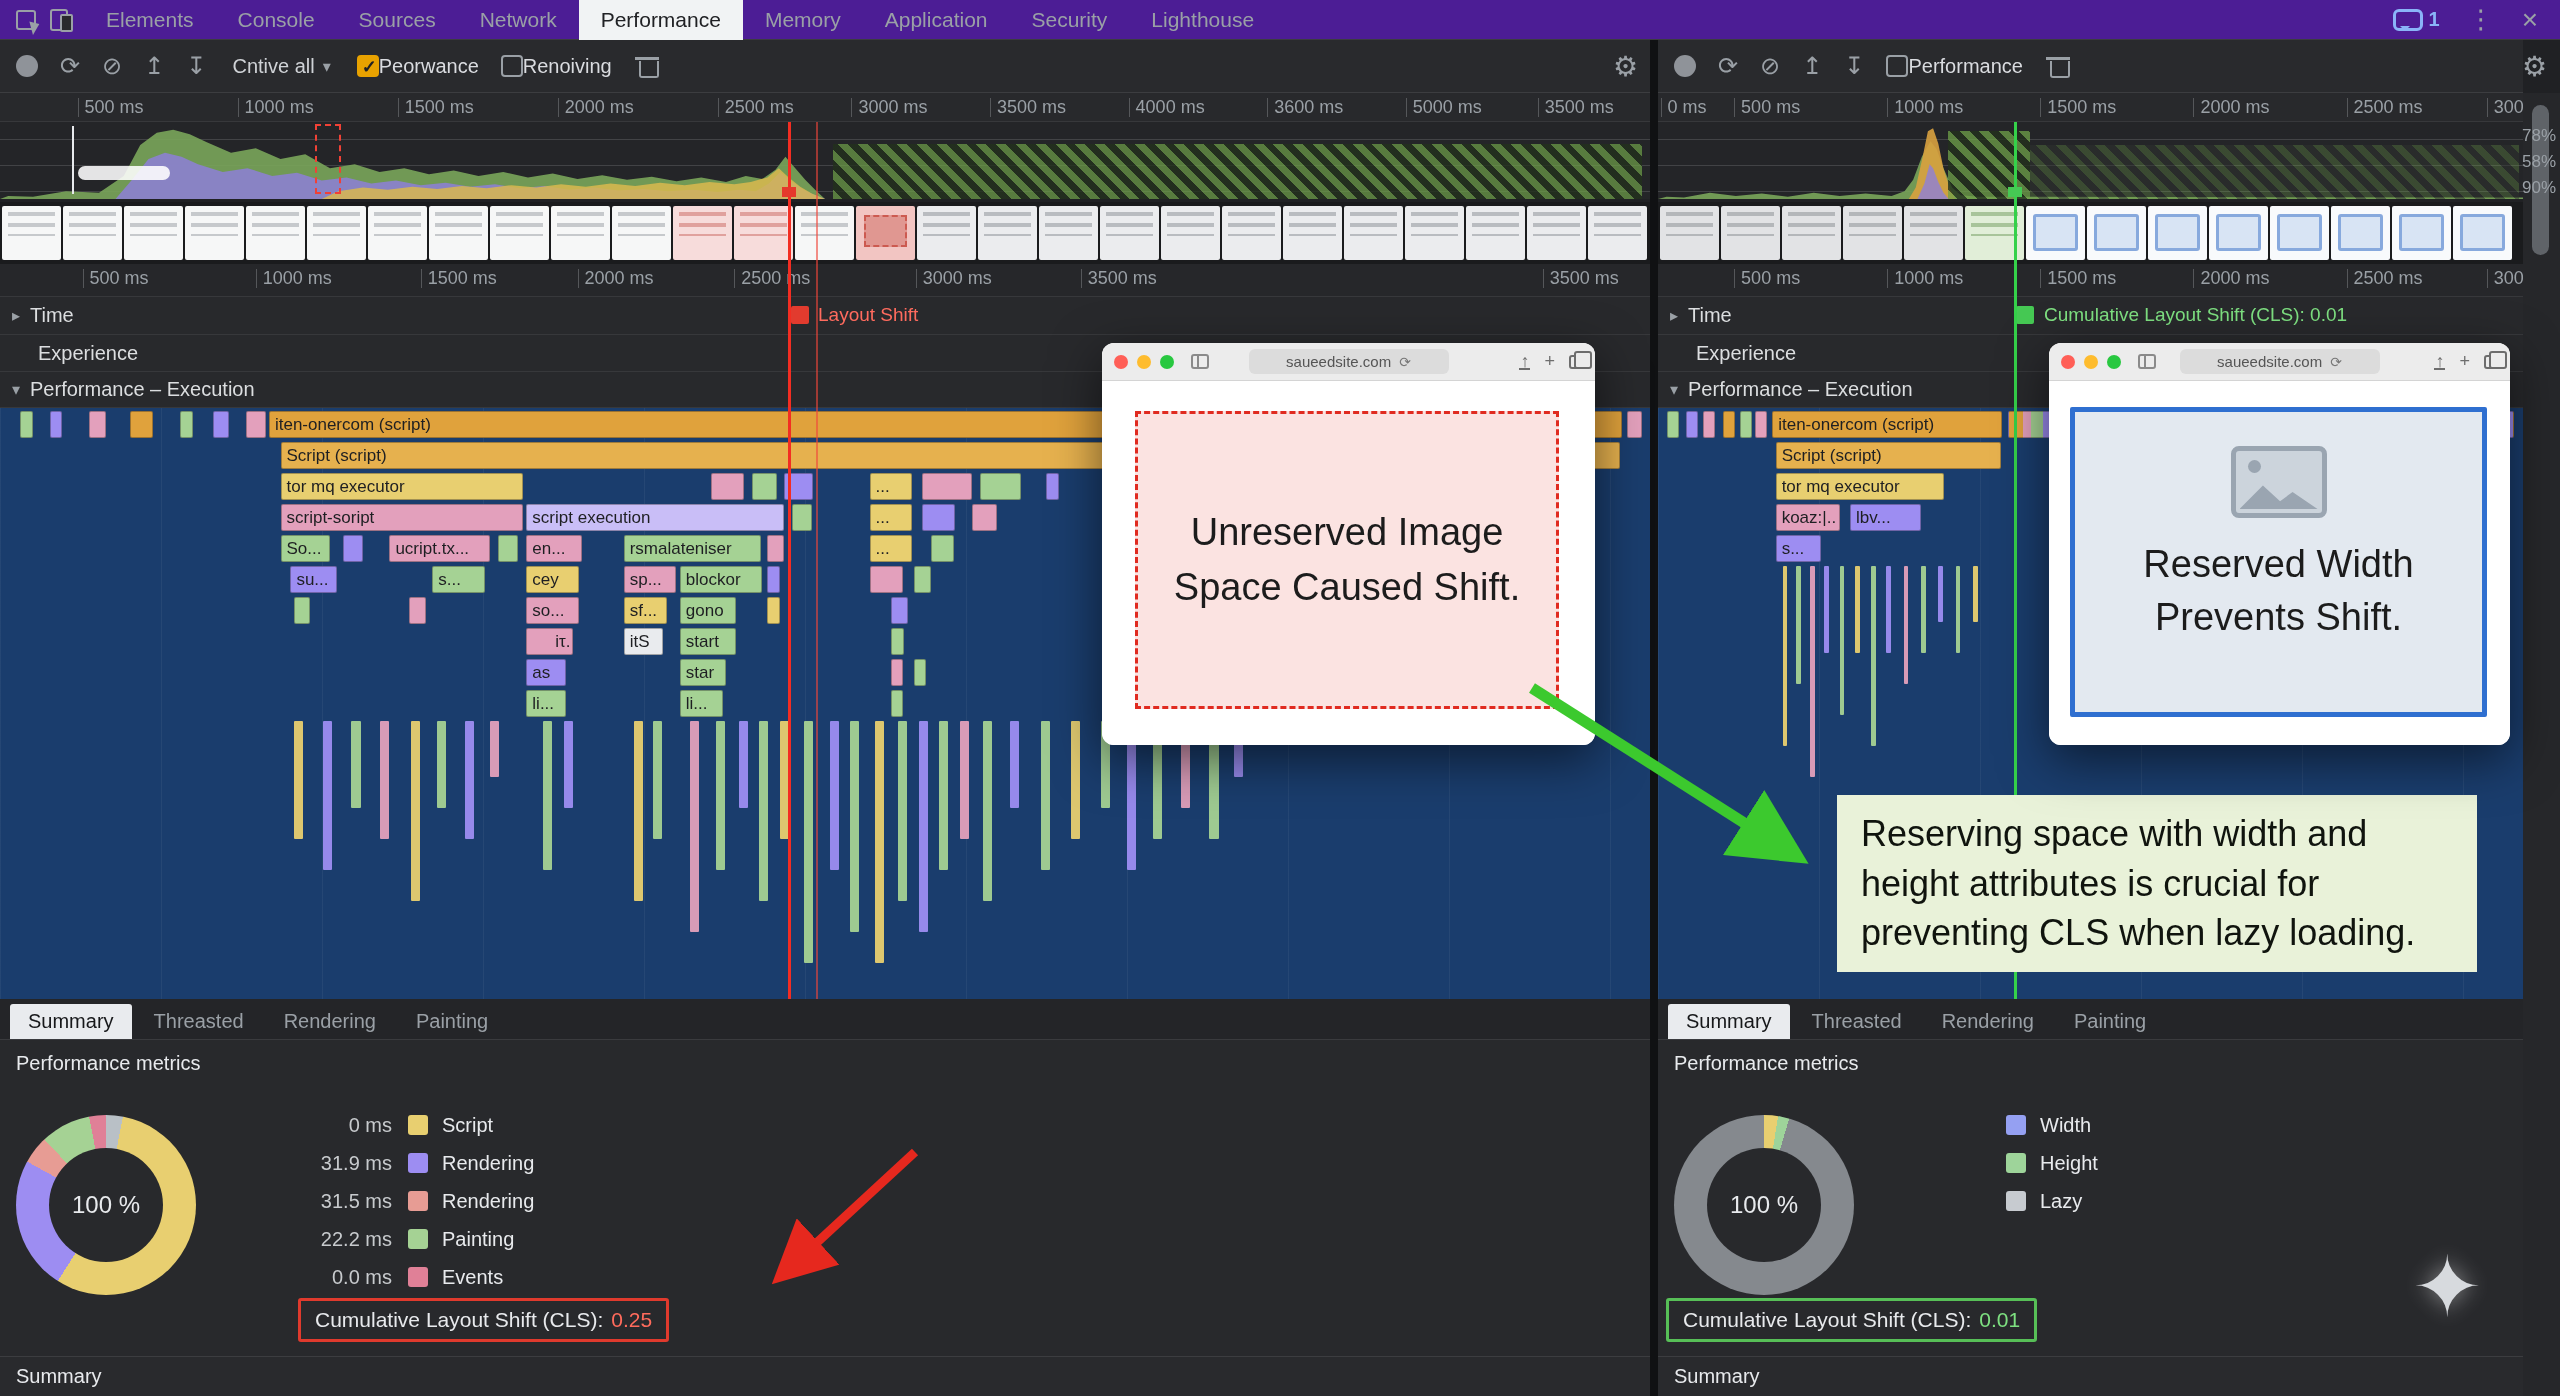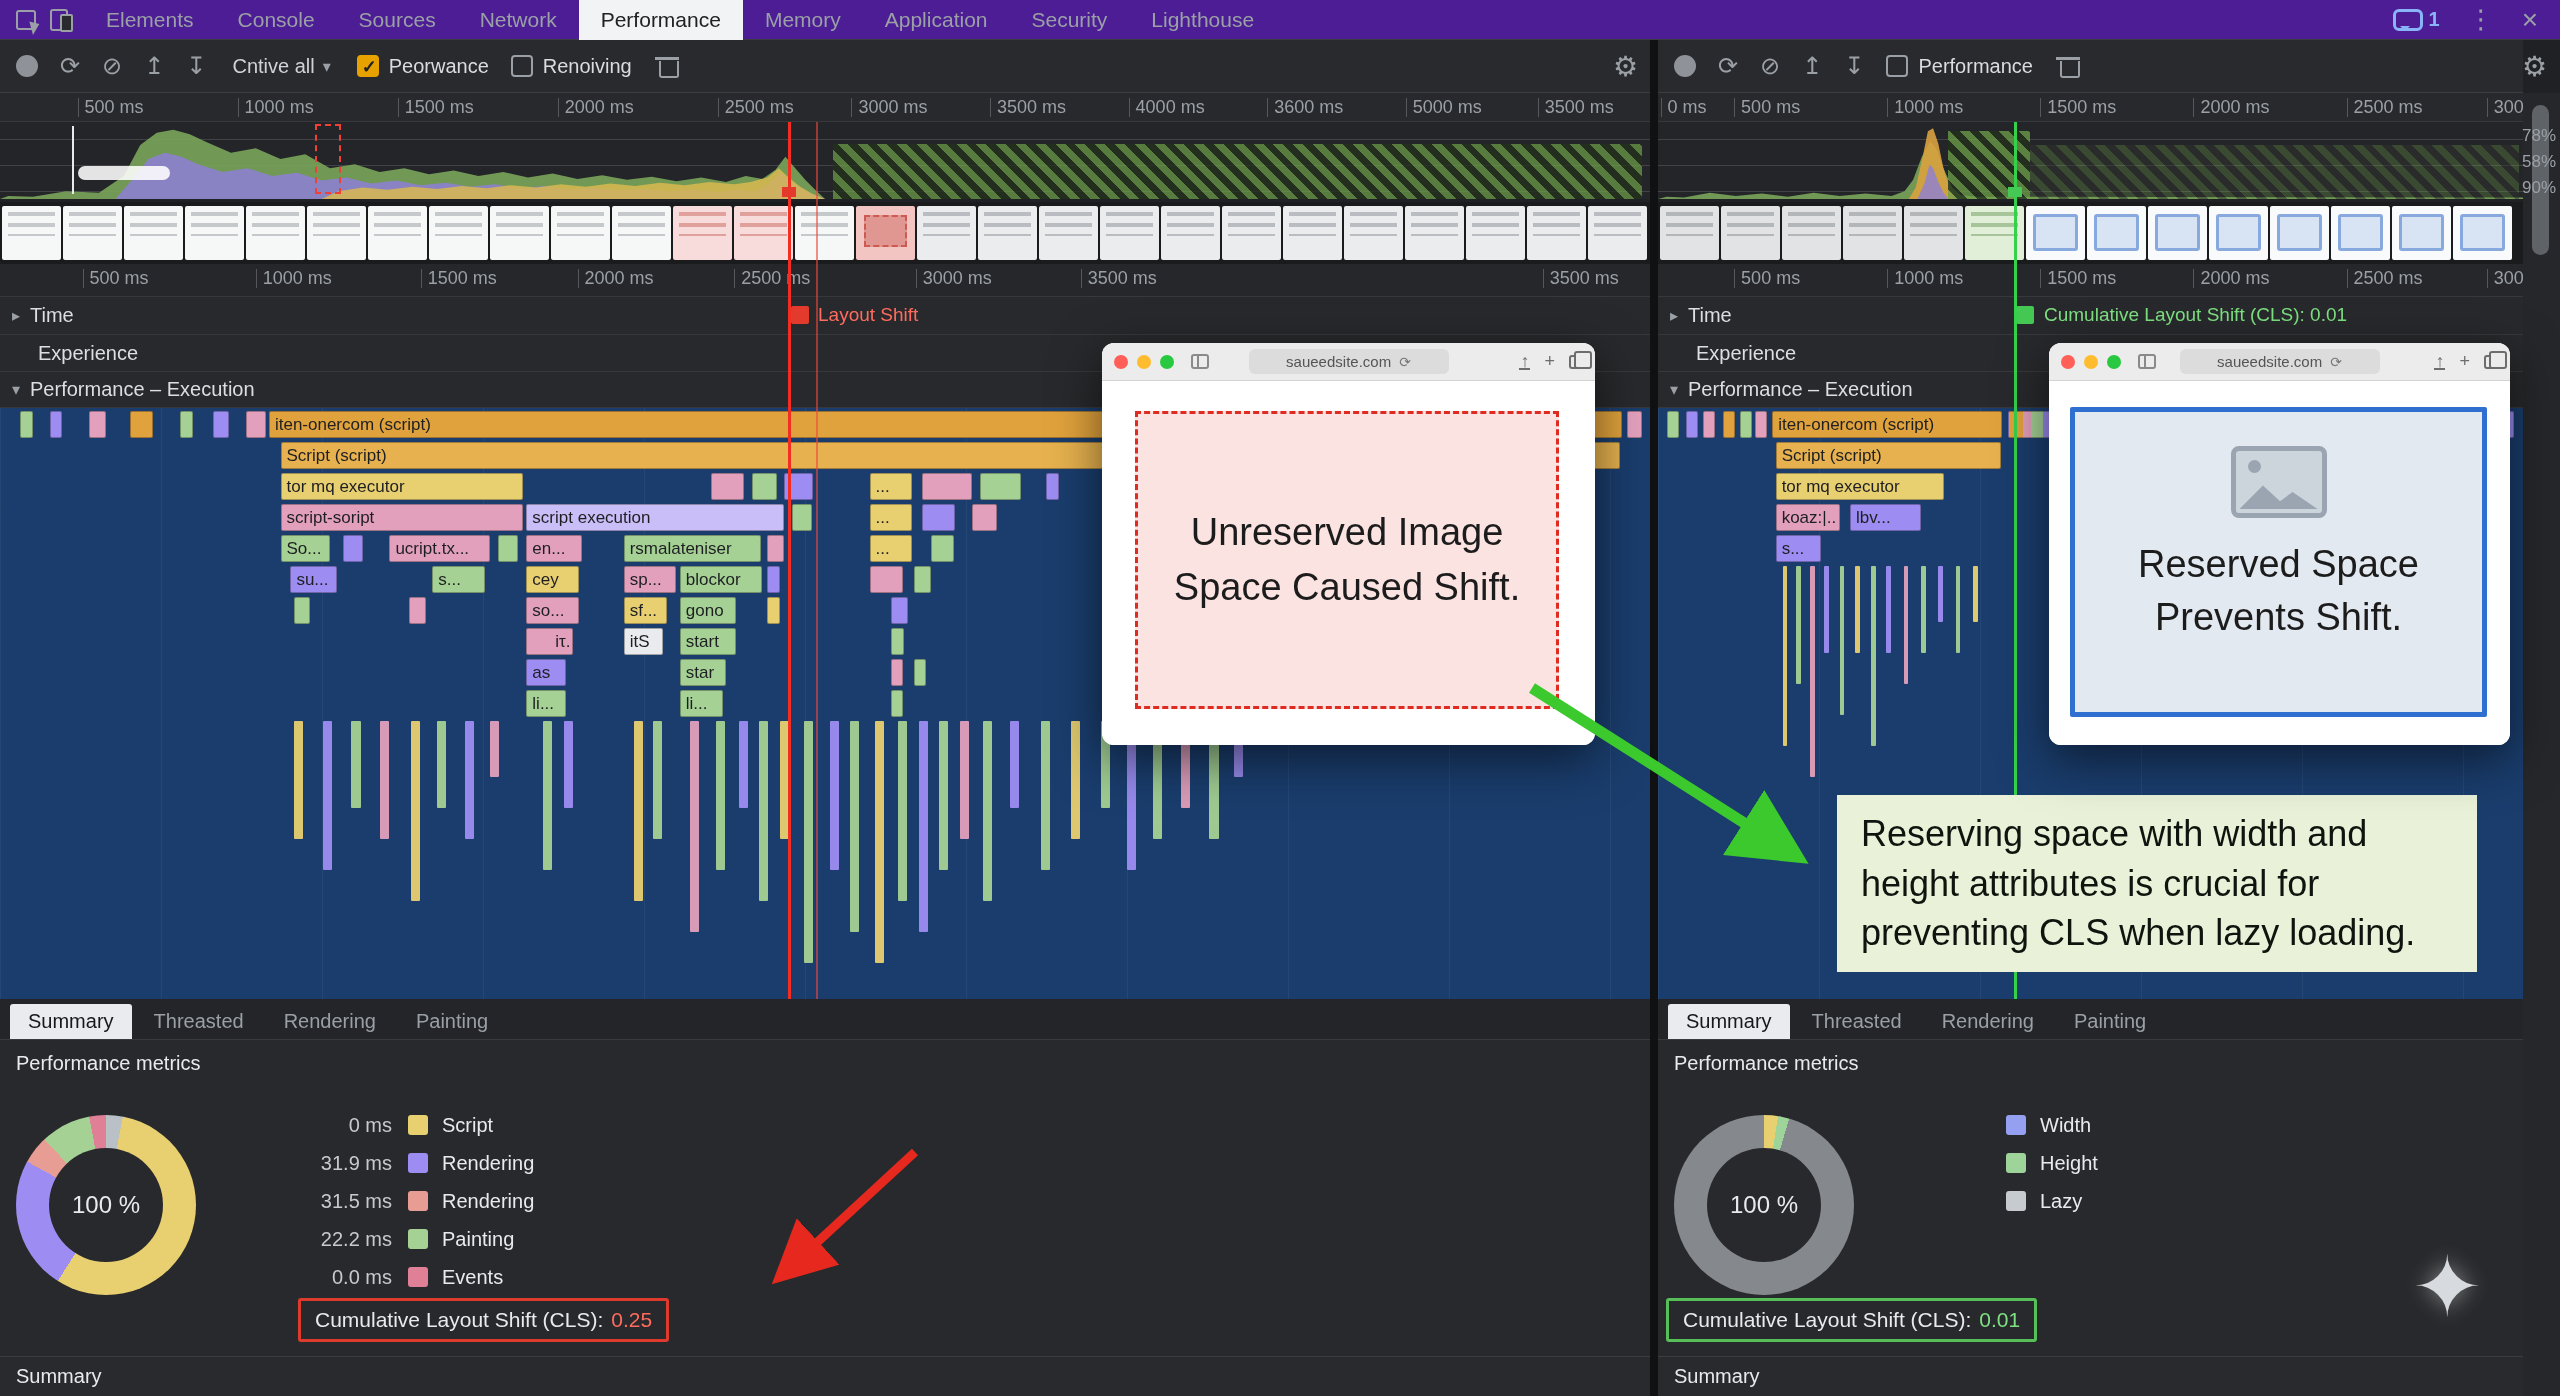--- a/index.html
+++ b/index.html
@@ -33,21 +33,21 @@
   .vscroll{position:absolute;left:2523px;top:93px;width:37px;height:1303px;background:#26272a;z-index:15}
   .vthumb{position:absolute;left:9px;top:12px;width:17px;height:150px;background:#5f6368;border-radius:9px}
 
   
   .toolbar{position:absolute;left:0;right:0;top:0;height:53px;background:#292a2d;border-bottom:1px solid #3c3d40;
            display:flex;align-items:center;gap:22px;padding-left:16px;font-size:20px}
   .tbico{color:#9aa0a6;font-size:24px;line-height:1}
   .record{width:22px;height:22px;border-radius:50%;background:#8f9399}
   .selectctl{display:flex;align-items:center;gap:8px;color:#cfd2d6;padding:0 4px}
   .caret{color:#9aa0a6;font-size:16px}
-  .cbwrap{display:flex;align-items:center;gap:10px;color:#dadce0}
+  .cbwrap{display:flex;align-items:center;gap:0;color:#dadce0}
   .cb{width:22px;height:22px;border:2px solid #9aa0a6;border-radius:4px;position:relative}
   .cb.on{background:#e8a200;border-color:#e8a200}
   .cb.on::after{content:"✓";position:absolute;left:3px;top:-1px;color:#202124;font-size:18px;font-weight:bold}
   .trash{width:20px;height:22px;position:relative;margin-left:4px}
   .trash::before{content:"";position:absolute;left:-3px;top:2px;width:24px;height:3px;background:#9aa0a6}
   .trash::after{content:"";position:absolute;left:1px;top:6px;width:16px;height:15px;border:2px solid #9aa0a6;border-top:none;border-radius:0 0 3px 3px}
   .gearL{position:absolute;right:12px;top:10px;color:#9aa0a6;font-size:28px}
   .gearR{position:absolute;left:2522px;top:50px;color:#9aa0a6;font-size:28px;z-index:16}
 
   
@@ -655,21 +655,21 @@
     </span>
     <span class="tbicons">
       <span class="sharei">↑</span>
       <span>+</span>
       <span class="tabsq"></span>
     </span>
   </div>
   <div class="wincontent">
     <div class="bluebox">
       <div class="imgicon"></div>
-      <div class="t">Reserved Space Prevents Shift.</div>
+      <div class="t">Reserved Width Prevents Shift.</div>
     </div>
   </div>
 </div>
 
 <div class="note">Reserving space with width and height attributes is crucial for preventing CLS when lazy loading.</div>
 <div class="sparkle">✦</div>
 
 <svg class="overlay" width="2560" height="1396" viewBox="0 0 2560 1396">
   <defs>
     <marker id="ag" markerWidth="7" markerHeight="7" refX="5" refY="3.5" orient="auto">

